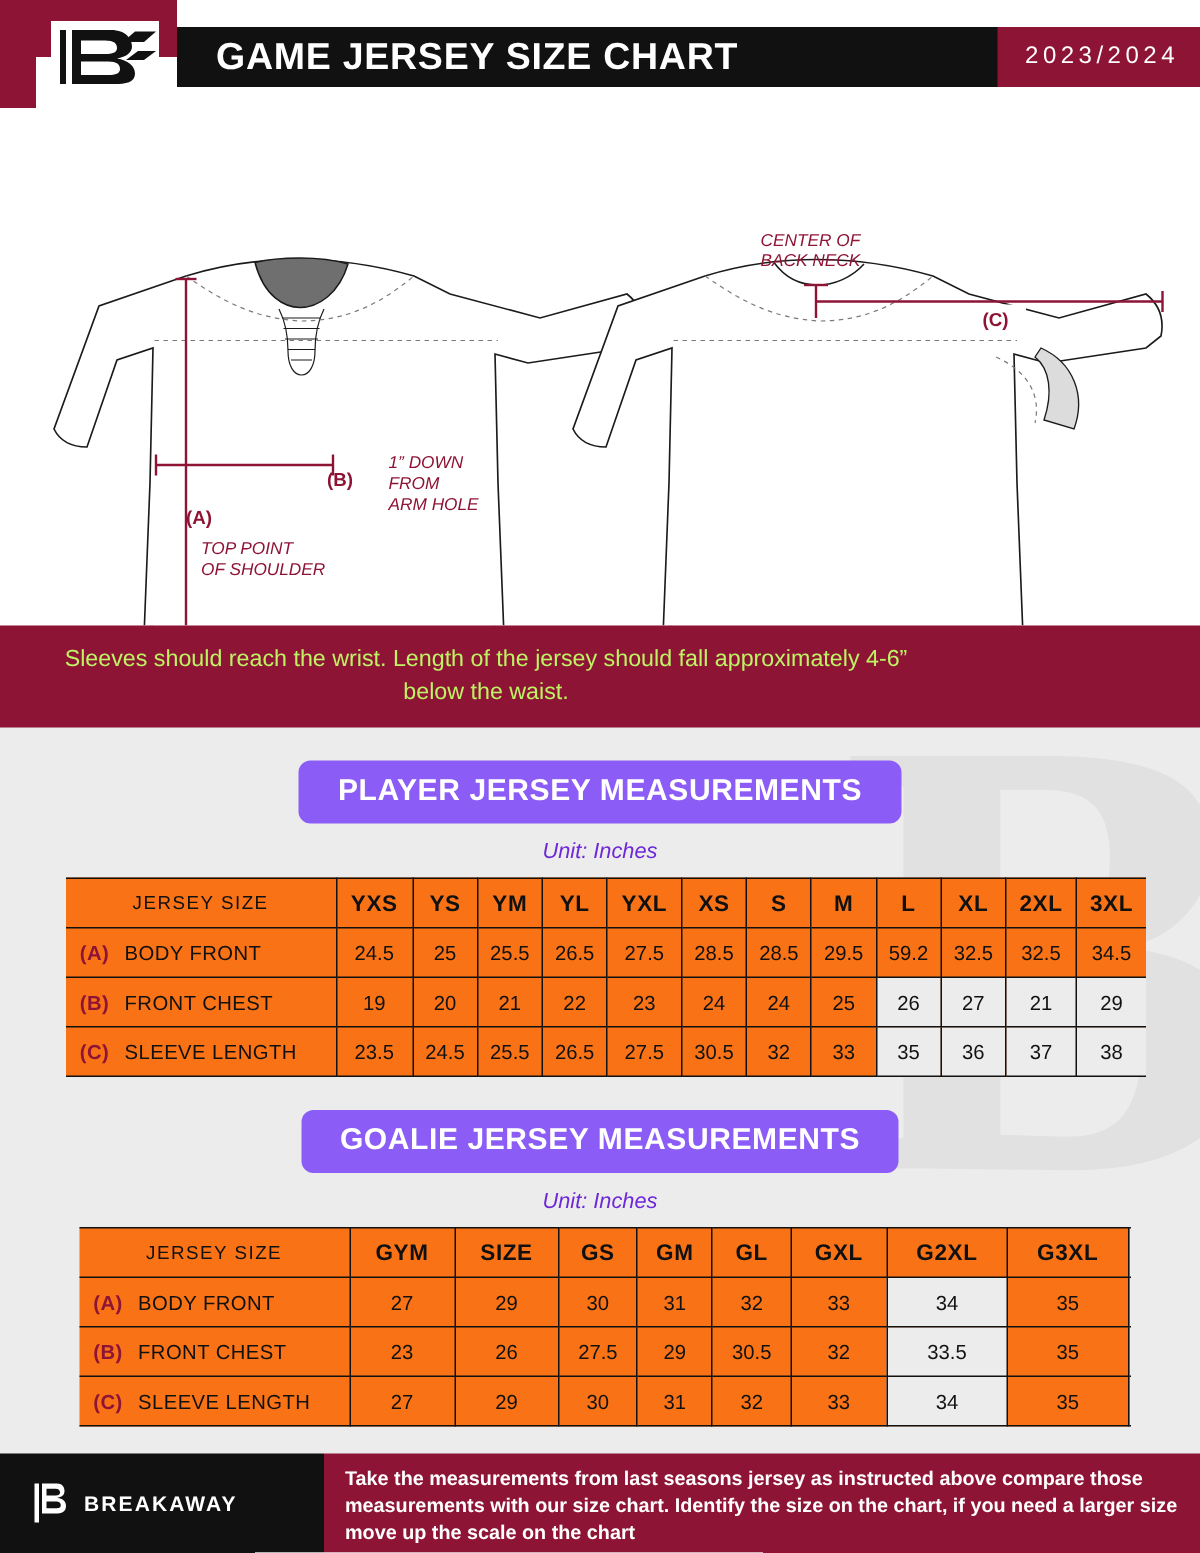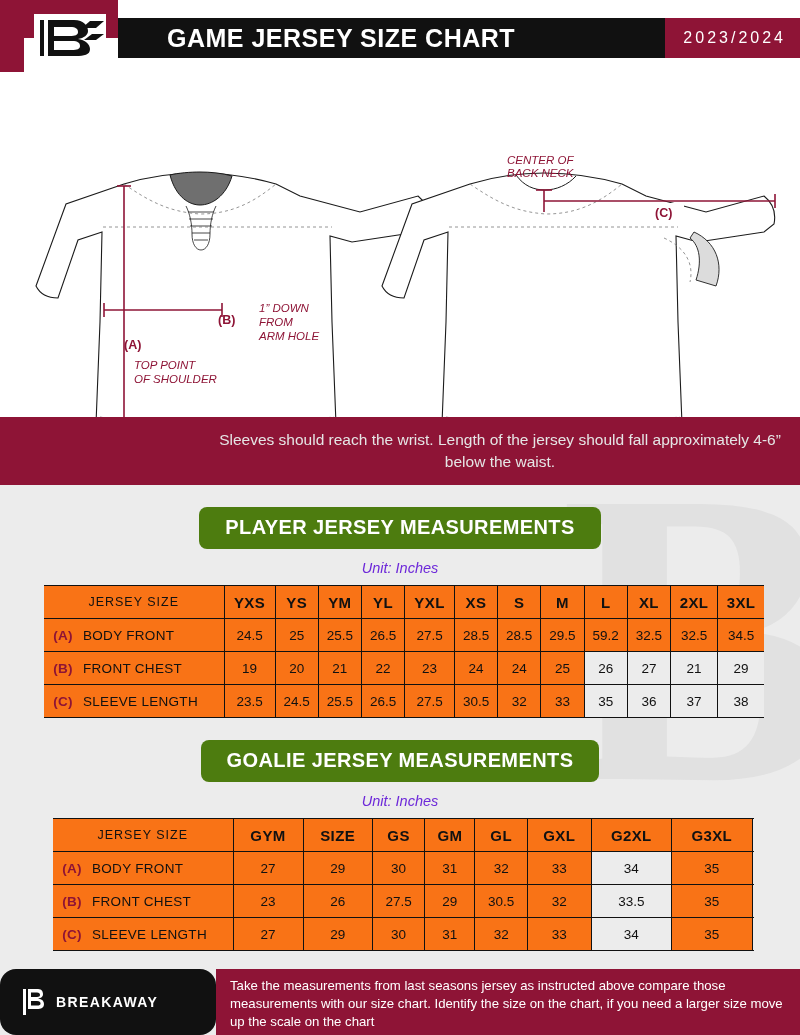--- a/index.html
+++ b/index.html
@@ -60,21 +60,20 @@
     align-items: center;
   }
   .title-bar .title {
     color: #ffffff;
     font-size: 25px;
     font-weight: bold;
     letter-spacing: 0.5px;
     padding-left: 26px;
     flex: 1;
     font-family: "Liberation Sans", sans-serif;
-    margin-left: 23px;
   }
   .title-bar .season {
     background: #8e1436;
     color: #ffffff;
     font-size: 16px;
     font-weight: normal;
     letter-spacing: 3px;
     height: 40px;
     display: flex;
     align-items: center;
@@ -88,43 +87,43 @@
     background: #ffffff;
     z-index: 2;
     overflow: hidden;
   }
   .diagram-area svg { display: block; }
 
   
   .note-band {
     position: relative;
     background: #8e1436;
-    color: #e5e5e5;
+    color: #bef264;
     height: 68px;
     display: flex;
     align-items: center;
-    justify-content: flex-end;
+    justify-content: flex-start;
     text-align: center;
     z-index: 2;
     padding-left: 24px;
   }
   .note-band p {
     font-size: 15.5px;
     line-height: 1.45;
     max-width: 600px;
   }
 
   
   .section {
     position: relative;
     z-index: 2;
     padding-top: 22px;
   }
   .pill {
-    background: #4d7c0f;
+    background: #8b5cf6;
     color: #fff;
     font-size: 20px;
     font-weight: bold;
     letter-spacing: 0.4px;
     border-radius: 8px;
     padding: 9px 26px 10px;
     display: inline-block;
   }
   .pill-wrap { text-align: center; }
   .unit {
@@ -193,36 +192,36 @@
     display: flex;
     z-index: 3;
   }
   .footer-logo {
     width: 216px;
     background: #111111;
     display: flex;
     align-items: center;
     padding-left: 22px;
     gap: 10px;
-    border-radius: 16px;
   }
   .footer-logo .fl-mark { width: 24px; height: 30px; }
   .footer-logo .fl-text {
     color: #ffffff;
     font-size: 14px;
     font-weight: bold;
     letter-spacing: 1.4px;
   }
   .footer-text {
     flex: 1;
     background: #8e1436;
     color: #ffffff;
     font-size: 13.2px;
     line-height: 1.36;
     padding: 8px 14px 0 14px;
+    font-weight: bold;
   }
 </style>
 </head>
 <body>
 
 <div class="watermark">B</div>
 
 <div class="header">
   <div class="header-dark-left"></div>
   <div class="header-dark-left-b"></div>

